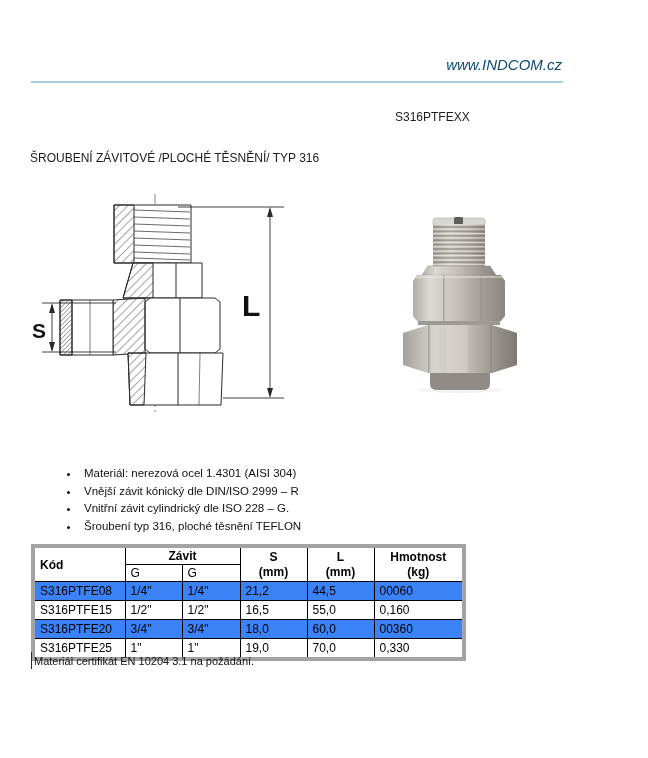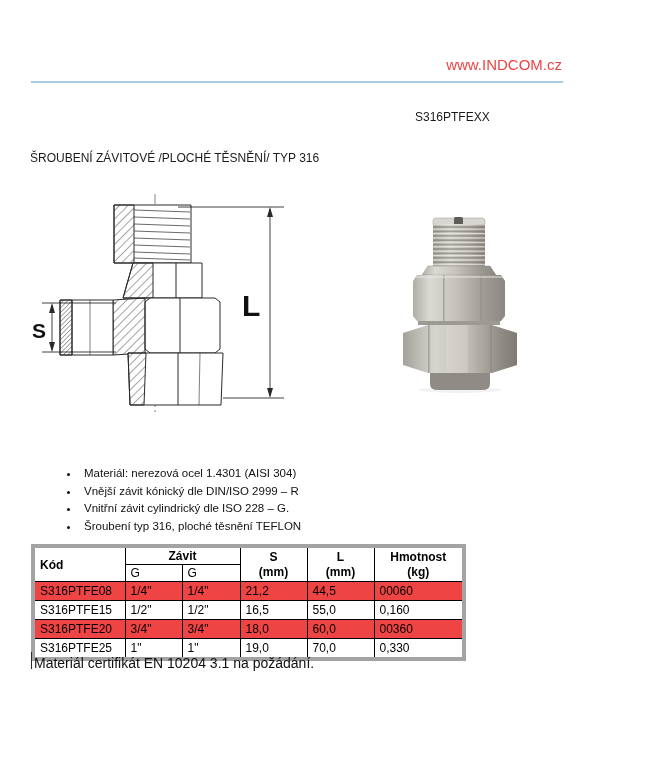--- a/index.html
+++ b/index.html
@@ -1,47 +1,47 @@
 <!DOCTYPE html>
 <html><head>
 <meta charset="utf-8">
 <style>
   html,body{margin:0;padding:0;background:#fff;}
   .page{position:relative;width:648px;height:758px;background:#ffffff;
         font-family:"Liberation Sans", sans-serif;color:#1b1b1b;overflow:hidden;}
 
   .title{position:absolute;left:30px;top:20px;font-size:21px;font-weight:400;
          color:#79BFE3;letter-spacing:0.2px;}
-  .website{position:absolute;top:56px;right:86px;font-size:15px;color:#ef4444;
-           text-decoration:none;font-weight:400;}
+  .website{position:absolute;top:56px;right:86px;font-size:15px;color:#0c4a6e;
+           text-decoration:none;font-weight:400;font-style:italic;}
   .rule{position:absolute;left:31px;top:81px;width:532px;height:2px;background:#A9CBDE;}
 
   .prod-heading{position:absolute;left:30px;top:110px;font-size:12px;color:#1b1b1b;margin-top:41px;}
-  .prod-code{position:absolute;left:395px;top:110px;font-size:12px;color:#1b1b1b;margin-left:20px;}
+  .prod-code{position:absolute;left:395px;top:110px;font-size:12px;color:#1b1b1b;}
 
   .drawing{position:absolute;left:28px;top:186px;}
   .photo{position:absolute;left:388px;top:204px;}
 
   ul.specs{position:absolute;left:48px;top:449px;margin:16px;padding:0 0 0 16px;
            font-size:11.5px;line-height:17.5px;color:#111;}
   ul.specs li{padding-left:4px;}
 
   table.spec{position:absolute;left:31px;top:544px;width:431px;border-collapse:collapse;
              table-layout:fixed;font-size:12px;color:#000;border:4px solid #a3a3a3;}
   .spec th,.spec td{border:1px solid #000;padding:0 0 0 5px;text-align:left;
                     vertical-align:middle;white-space:nowrap;overflow:hidden;}
   .spec thead th{height:16px;font-weight:bold;}
   .spec thead th.center{text-align:center;padding:0;}
   .spec thead th.g{font-weight:normal;}
   .spec .two-line span{display:block;line-height:15px;}
   .spec tbody td{height:18px;font-weight:normal;}
-  .spec tr.shaded td{background:#ef4444;}
+  .spec tr.shaded td{background:#3b82f6;}
 
   .footer-tick{position:absolute;left:31px;top:652px;width:1px;height:17px;background:#2a2a2a;}
-  .footer-note{position:absolute;left:34px;top:655px;font-size:14px;color:#111;}
+  .footer-note{position:absolute;left:34px;top:655px;font-size:11px;color:#111;}
 </style>
 </head>
 <body>
 
 <div class="page">
 
   <a class="website" href="#">www.INDCOM.cz</a>
   <div class="rule"></div>
 
   <div class="prod-heading">ŠROUBENÍ ZÁVITOVÉ /PLOCHÉ TĚSNĚNÍ/ TYP 316</div>

